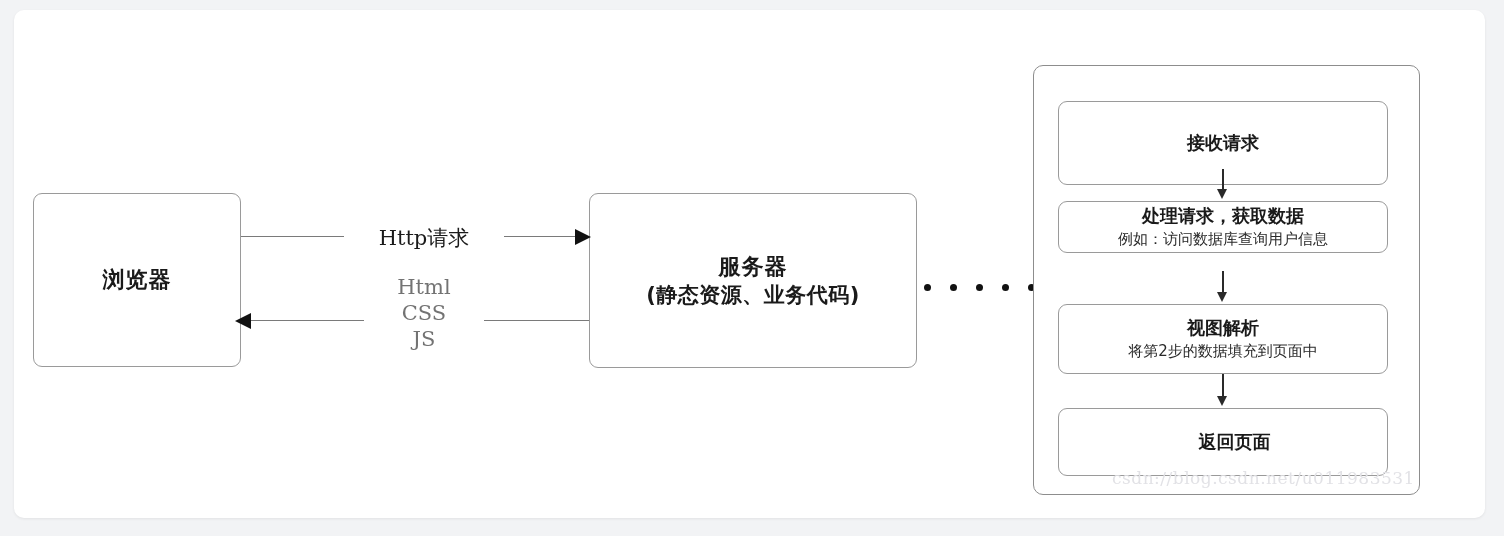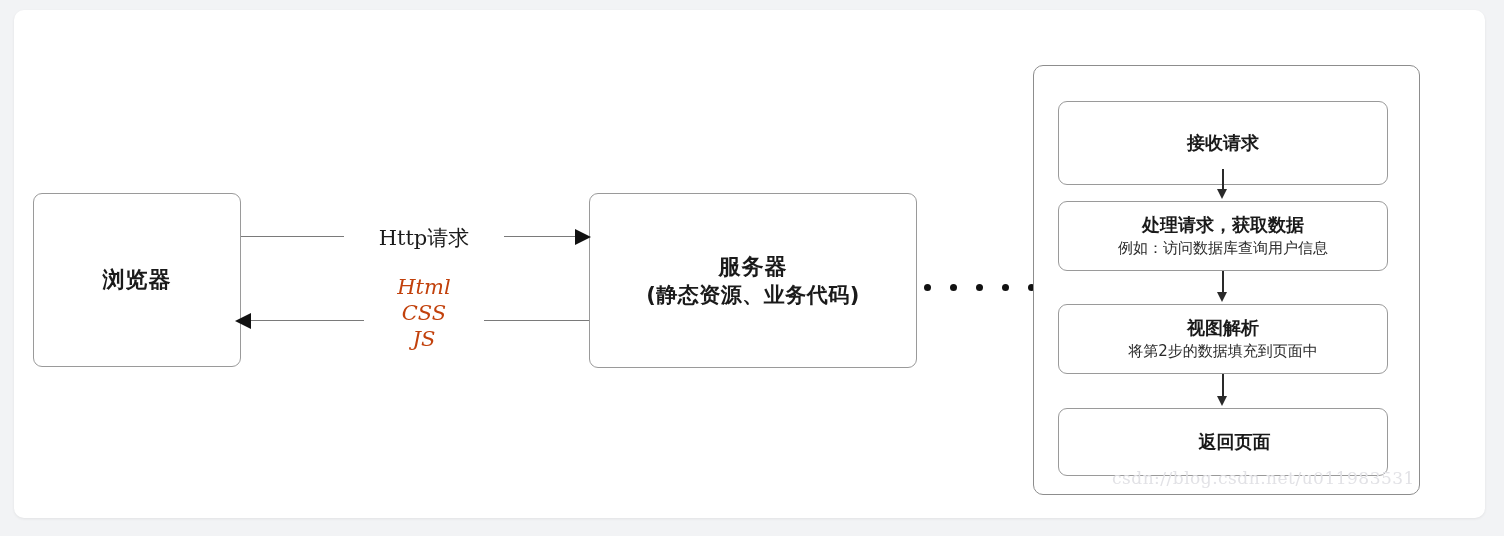--- a/index.html
+++ b/index.html
@@ -123,24 +123,23 @@
   #resp-stack {
     position: absolute;
     left: 350px;
     top: 264px;
     width: 120px;
     text-align: center;
   }
   #resp-stack .ln {
     font-family: "DejaVu Serif", "Liberation Serif", serif;
     font-size: 21px;
-    color: #c2410c;
+    color: #737373;
     line-height: 26px;
     background: #ffffff;
-    font-style: italic;
   }
 
   
   #dot-connector {
     position: absolute;
     left: 910px;
     top: 272px;
     width: 120px;
     height: 12px;
   }
@@ -167,21 +166,21 @@
   }
   .step {
     position: absolute;
     left: 24px;
     width: 330px;
   }
   .step .title { font-size: 18px; }
   .step .sub { font-size: 15px; color: #2a2a2a; margin-top: 2px; }
 
   #step-1 { top: 35px;  height: 84px; }
-  #step-2 { top: 135px; height: 70px; }
+  #step-2 { top: 135px; height: 52px; }
   #step-3 { top: 238px; height: 70px; }
   #step-4 { top: 342px; height: 68px; padding-left: 23px; }
 
   .vconn {
     position: absolute;
     left: 188px;
     width: 1.6px;
     background: #2a2a2a;
   }
   #conn-1 { top: 103px; height: 22px; }

